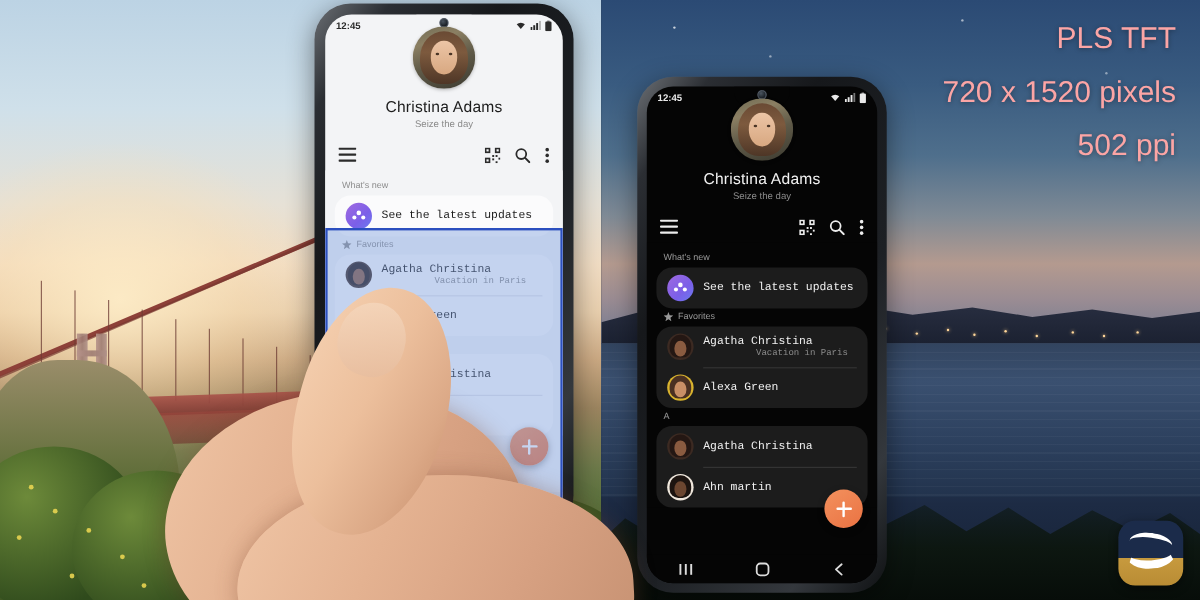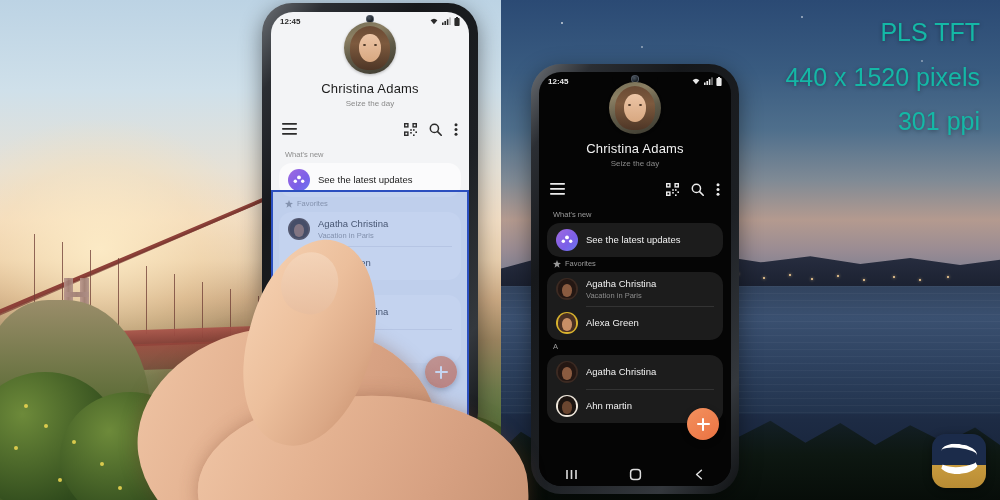--- a/index.html
+++ b/index.html
@@ -99,21 +99,21 @@
     position:absolute; right:20px; top:10px; width:420px;
     text-align:right; color:#ffffff; direction:rtl;
     text-shadow:0 1px 4px rgba(0,0,0,.35);
   }
   .spec-title{
     font-size:38px; font-weight:700; letter-spacing:0; line-height:1.45;
     margin-bottom:10px;
   }
   .spec-line{
     font-size:25px; font-weight:400; line-height:1.78; direction:ltr; text-align:right;
-    color:#14b8a6;
+    color:#fca5a5;
   }
 
   
   .phone{ position:absolute; }
   .phone-body{
     position:absolute; inset:0; border-radius:30px;
     background:linear-gradient(125deg,#6c7075 0%,#2b2e33 12%, #16181b 30%, #1d2024 60%, #34383d 84%, #0f1113 100%);
     box-shadow:0 6px 22px rgba(0,0,0,.45);
   }
   .phone-screen{
@@ -168,29 +168,29 @@
   .toolbar{
     display:flex; align-items:center; justify-content:space-between;
     padding:0 11px; height:26px; margin-top:8px;
   }
   .tb-right{ display:flex; align-items:center; gap:12px; }
 
   
   .list-area{ padding:6px 8px 0 8px; }
   .sec-label{ font-size:7.5px; padding:2px 6px 4px 6px; display:flex; align-items:center; gap:4px;}
   .card{ border-radius:13px; overflow:hidden; }
-  .row{ display:flex; align-items:center; gap:8px; padding:6px 9px; position:relative;}
+  .row{ display:flex; align-items:center; gap:8px; padding:6px 9px; position:relative;font-family:Liberation Mono, monospace;}
   .row + .row:before{
     content:""; position:absolute; left:39px; right:9px; top:0; height:1px;
   }
   .av{ width:22px;height:22px;border-radius:50%; flex:0 0 22px; position:relative; overflow:hidden;}
   .av .hair{position:absolute;left:50%;top:1px;transform:translateX(-50%);width:18px;height:19px;border-radius:50% 50% 40% 40%;}
   .av .face{position:absolute;left:50%;top:6px;transform:translateX(-50%);width:10px;height:13px;border-radius:48%;}
   .row-name{ font-size:9.5px; line-height:1.25;}
-  .row-sub{ font-size:7.5px; margin-top:1px;}
+  .row-sub{ font-size:7.5px; margin-top:1px;margin-left:44px;}
   .updates-av{
     width:22px;height:22px;border-radius:50%;flex:0 0 22px;
     background:linear-gradient(135deg,#a06ae0,#7b5fe8 60%,#6a7bf0);
     display:flex;align-items:center;justify-content:center;
   }
 
   
   .fab{
     position:absolute; width:32px;height:32px;border-radius:50%;
     background:linear-gradient(145deg,#f3915e,#ea7242);
@@ -350,22 +350,22 @@
     <div class="citylights" style="left:418px; top:279px;"></div>
     <div class="citylights" style="left:446px; top:276px;"></div>
     <div class="citylights" style="left:150px; top:276px;"></div>
 
     <div class="bay"></div>
     <div class="trees"></div>
   </div>
 
   <div class="spec-block">
     <div class="spec-line">PLS TFT</div>
-    <div class="spec-line">440 x 1520 pixels</div>
-    <div class="spec-line">301 ppi</div>
+    <div class="spec-line">720 x 1520 pixels</div>
+    <div class="spec-line">502 ppi</div>
   </div>
 
   <div class="phone dark" style="left:531px; top:64px; width:208px; height:430px;">
     <div class="phone-body"></div>
     <div class="phone-screen" style="left:8px; top:8px; width:192px; height:414px;">
 
       <div class="notch">
         <div class="cam"></div>
       </div>
 

